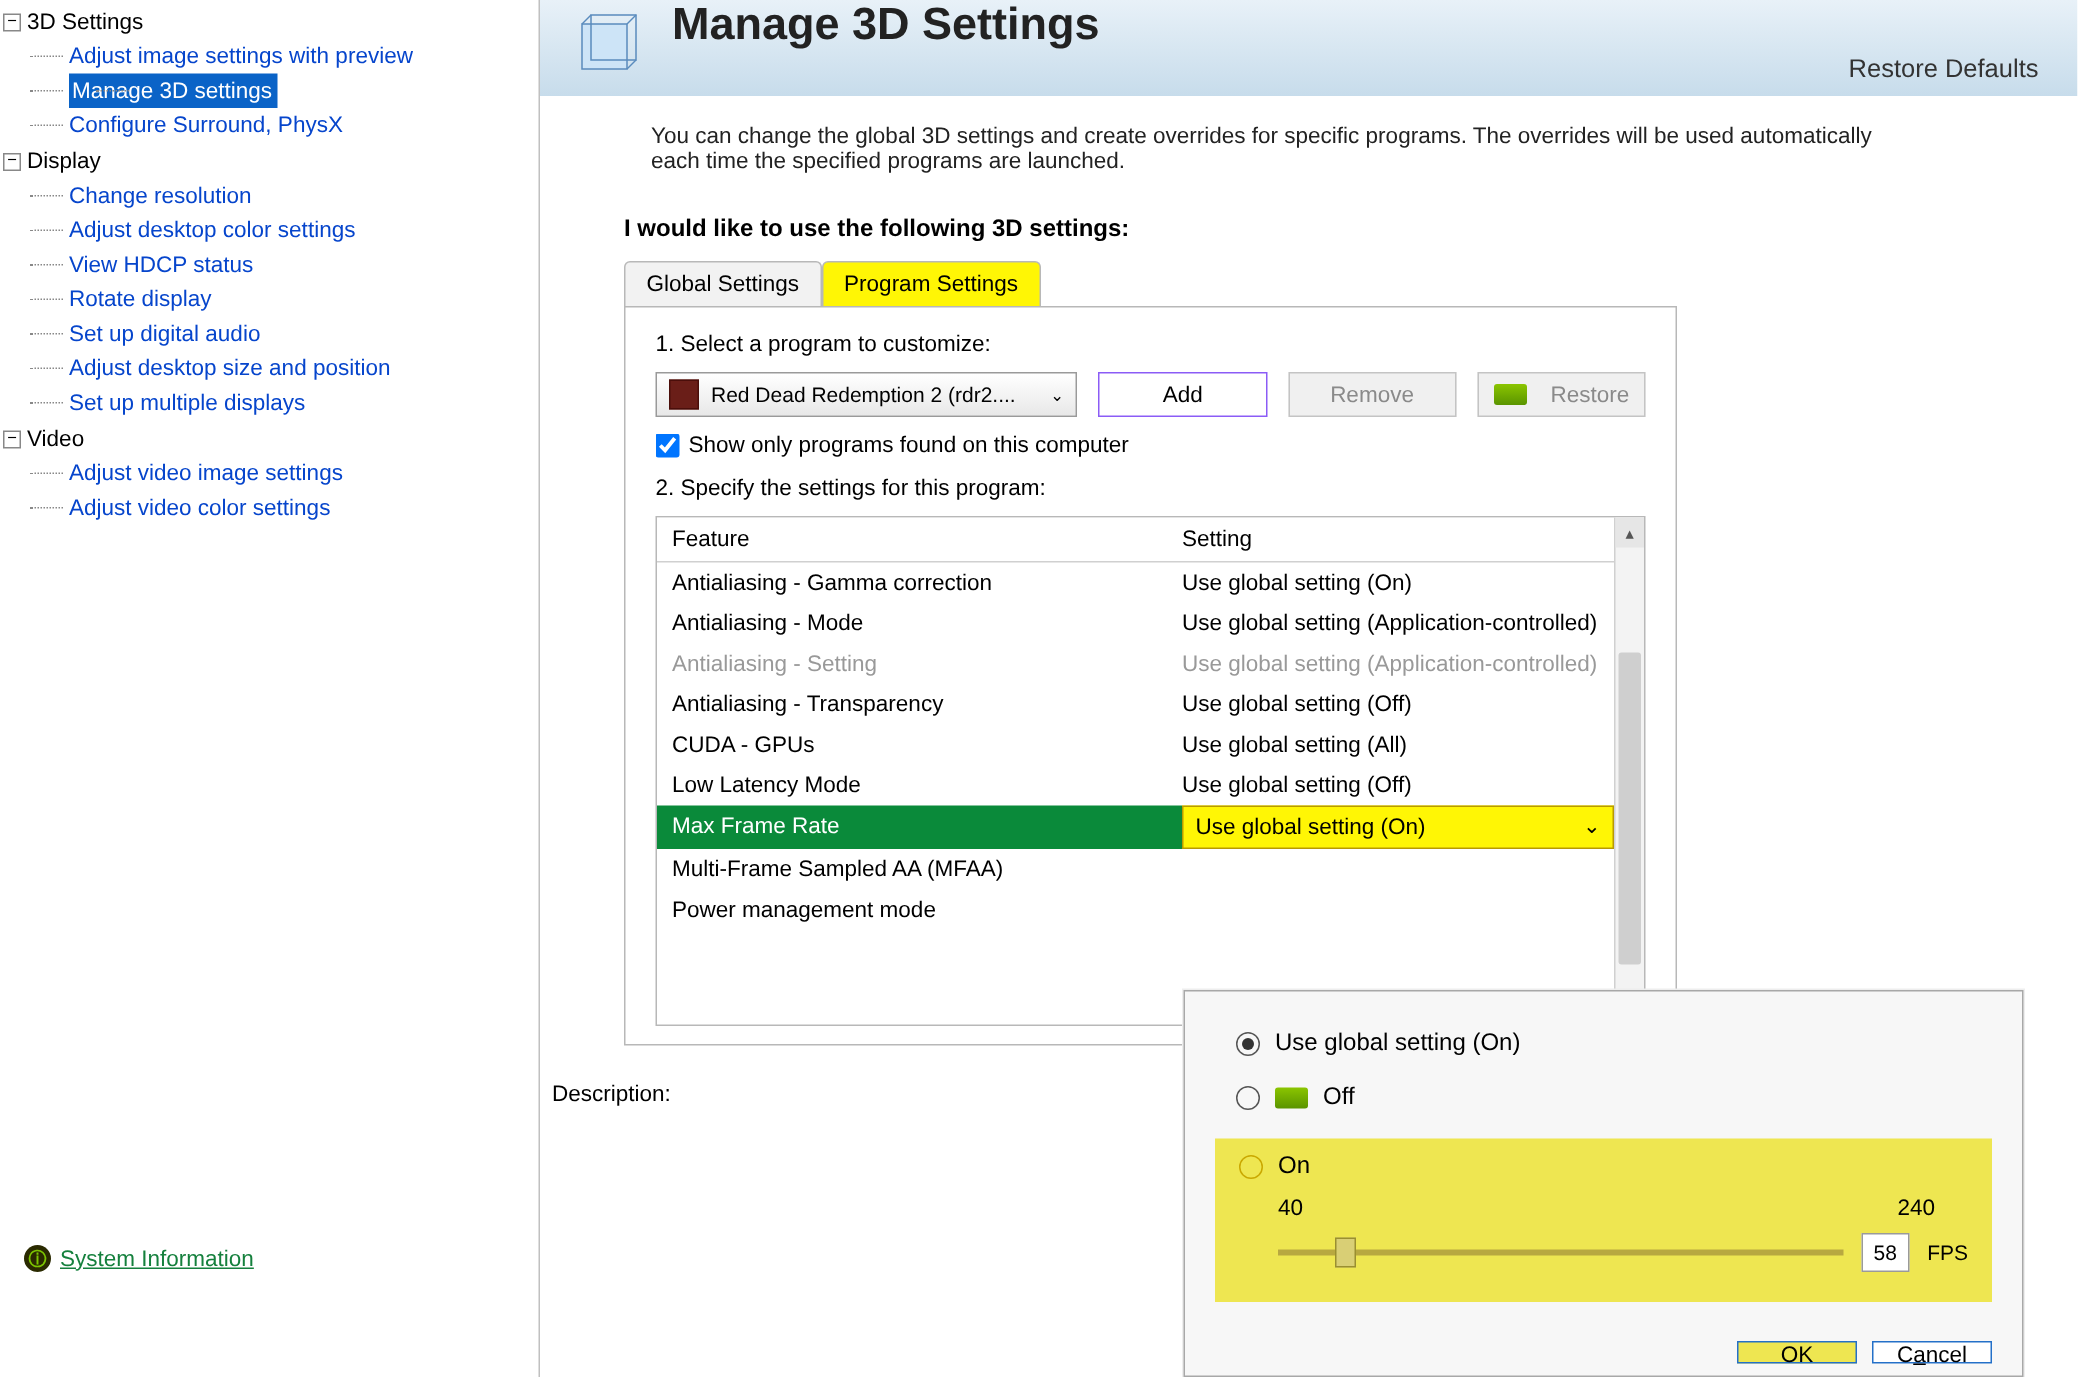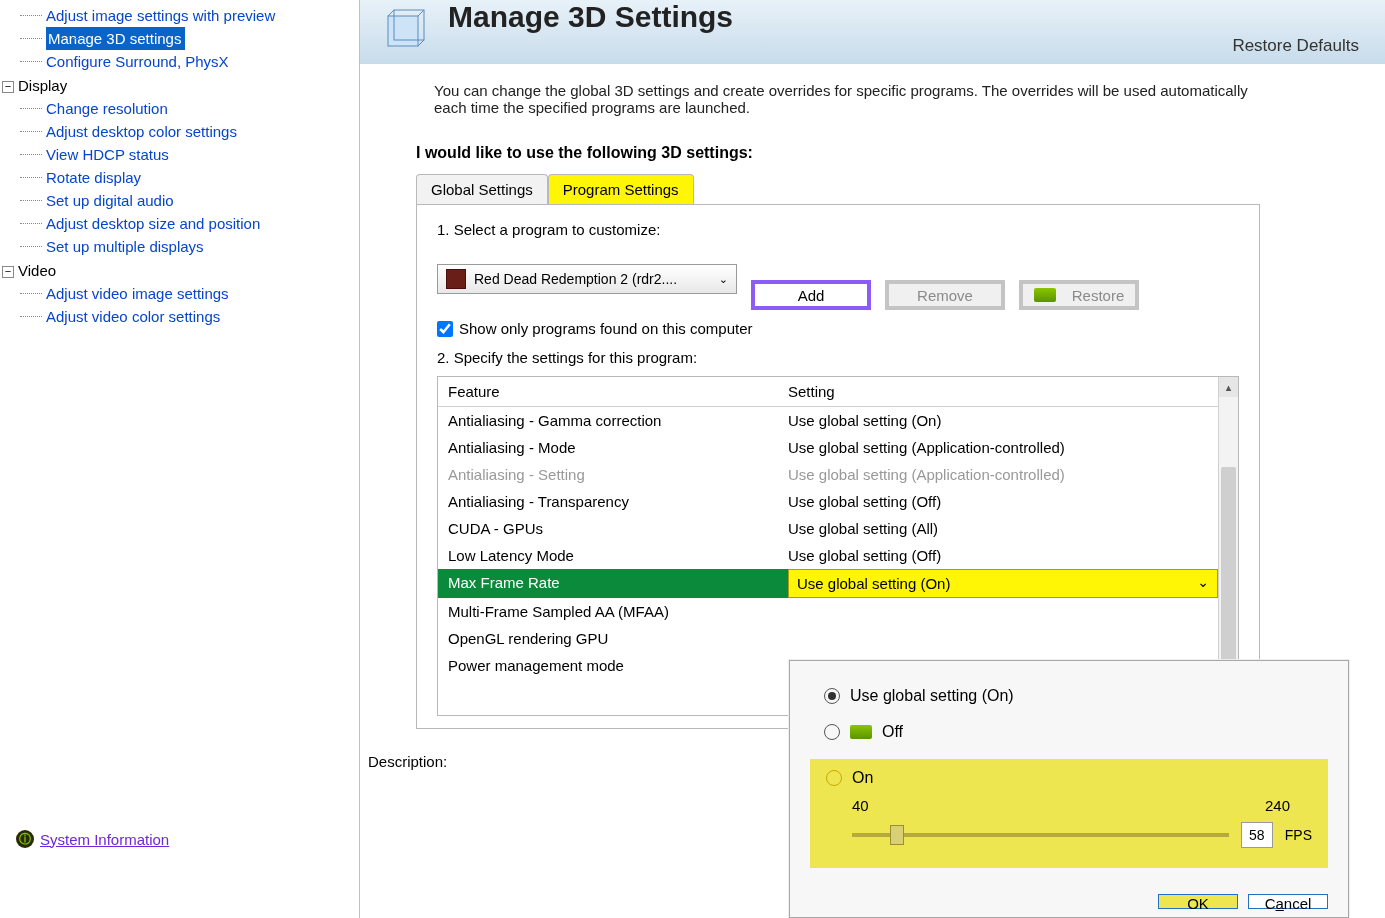--- a/index.html
+++ b/index.html
@@ -13,42 +13,42 @@
 .tree-group { margin-bottom: 2px; }
 .exp { display:inline-block; width:12px; height:12px; border:1px solid #888; text-align:center; line-height:9px; font-size:11px; margin-right:4px; vertical-align:middle; background:#fff; cursor:pointer;}
 .group-label { color:#000; }
 .tree-item { color:#0645cc; padding-left: 44px; position:relative; cursor:pointer; line-height:23px;}
 .tree-item::before { content:""; position:absolute; left:18px; top:11px; width:22px; border-top:1px dotted #888; }
 .tree-item.selected { background:#0a63c7; color:#fff; display:inline-block; }
 .tree-item.selected-wrap { padding-left:44px; position:relative;}
 .tree-item.selected-wrap::before{ content:""; position:absolute; left:18px; top:11px; width:22px; border-top:1px dotted #888; }
 .sysinfo { position:absolute; bottom:70px; left:16px; display:flex; align-items:center; gap:6px;}
 .sysinfo-icon { width:18px; height:18px; border-radius:50%; background:#2a2a00; display:flex; align-items:center; justify-content:center; color:#7cc400; font-weight:bold; font-size:12px;}
-.sysinfo a { color:#6d28d9; text-decoration:underline; font-size:15px;}
+.sysinfo a { color:#15803d; text-decoration:underline; font-size:15px;}
 
 
 .content { flex:1; position:relative; padding:0 0 0 0; }
 .header-band { background:linear-gradient(#e8f1f8,#c7dceb); padding:6px 22px 10px 22px; display:flex; align-items:flex-start; gap:18px; position:relative;}
 .header-icon { width:48px; height:48px; }
 .header-title { font-size:30px; font-weight:bold; color:#222; margin-top:-6px;}
 .restore-defaults { position:absolute; right:26px; top:36px; font-size:17px; color:#333;}
 .intro { padding:18px 24px 10px 74px; font-size:15px; color:#222; max-width:920px;}
 .section-label { padding:18px 0 12px 56px; font-weight:bold; font-size:16px;}
 
-.settings-panel { margin-left:56px; width:844px; }
+.settings-panel { margin-left:56px; width:702px; }
 .tabs { display:flex; }
 .tab { padding:6px 14px; border:1px solid #b8b8b8; background:#f2f2f2; font-size:15px; cursor:pointer; border-bottom:none; border-top-left-radius:4px; border-top-right-radius:4px;}
 .tab.active { background:#fff605; position:relative; z-index:2;}
 .panel-body { border:1px solid #b8b8b8; padding:16px 20px 12px 20px; background:#fff; }
 .step-line { font-size:15px; margin-bottom:10px;}
 .prog-row { display:flex; align-items:center; gap:14px; margin-bottom:10px;}
 .prog-select { display:flex; align-items:center; gap:8px; border:1px solid #9a9a9a; background:linear-gradient(#fff,#e8e8e8); padding:4px 8px; width:300px; cursor:pointer;}
 .prog-icon { width:20px; height:20px; background:#6a1e18; border:1px solid #4a0e0a;}
 .prog-caret { margin-left:auto; font-size:11px;}
-.pbtn { width:120px; height:30px; border:4px solid #8b5cf6; background:#fff; cursor:pointer; font-size:15px;margin-top:32px;}
+.pbtn { width:120px; height:30px; border:1px solid #8b5cf6; background:#fff; cursor:pointer; font-size:15px;}
 .pbtn.disabled { border-color:#c4c4c4; color:#8a8a8a; background:#f0f0f0;}
 .pbtn.restore { display:flex; align-items:center; justify-content:center; gap:16px;}
 .nv-chip{ width:22px; height:14px; background:linear-gradient(#8bc500,#5a9400); border-radius:2px;}
 .chk-row{ display:flex; align-items:center; gap:6px; font-size:15px; margin-bottom:12px;}
 .chk-row input{ width:16px; height:16px;}
 
 .feature-table-wrap { border:1px solid #b8b8b8; height:340px; position:relative; display:flex;}
 .feature-table { flex:1; overflow:hidden;}
 .ft-head { display:flex; border-bottom:1px solid #d0d0d0; padding:6px 10px; font-size:15px; background:#fff;}
 .col-f { width:340px;}
@@ -84,20 +84,21 @@
 .uline{ text-decoration:underline;}
 </style>
 </head>
 <body>
 
 <div class="main-layout">
 
   <div class="sidebar">
     <div class="tree" id="tree">
         <div class="tree-group">
+          <div><span class="exp">−</span><span class="group-label">3D Settings</span></div>
           <div class="tree-item">Adjust image settings with preview</div>
           <div class="tree-item selected-wrap"><span class="tree-item selected" style="padding-left: 2px; padding-right: 4px;">Manage 3D settings</span></div>
           <div class="tree-item">Configure Surround, PhysX</div>
         </div>
         <div class="tree-group">
           <div><span class="exp">−</span><span class="group-label">Display</span></div>
           <div class="tree-item">Change resolution</div>
           <div class="tree-item">Adjust desktop color settings</div>
           <div class="tree-item">View HDCP status</div>
           <div class="tree-item">Rotate display</div>
@@ -191,24 +192,20 @@
                 </div>
                 <div class="ft-row sel">
                   <div class="col-f">Max Frame Rate</div>
                   <div class="col-s-sel">Use global setting (On)</div>
                 </div>
                 <div class="ft-row">
                   <div class="col-f">Multi-Frame Sampled AA (MFAA)</div>
                   <div class="col-s"></div>
                 </div>
                 <div class="ft-row">
-                  <div class="col-f">OpenGL rendering GPU</div>
-                  <div class="col-s"></div>
-                </div>
-                <div class="ft-row">
                   <div class="col-f">Power management mode</div>
                   <div class="col-s"></div>
                 </div>
               </div>
           </div>
           <div class="scrollbar">
             <div class="sb-arrow">▴</div>
             <div class="sb-thumb"></div>
             <div class="sb-arrow" style="position:absolute;bottom:0;left:0;right:0">▾</div>
           </div>

